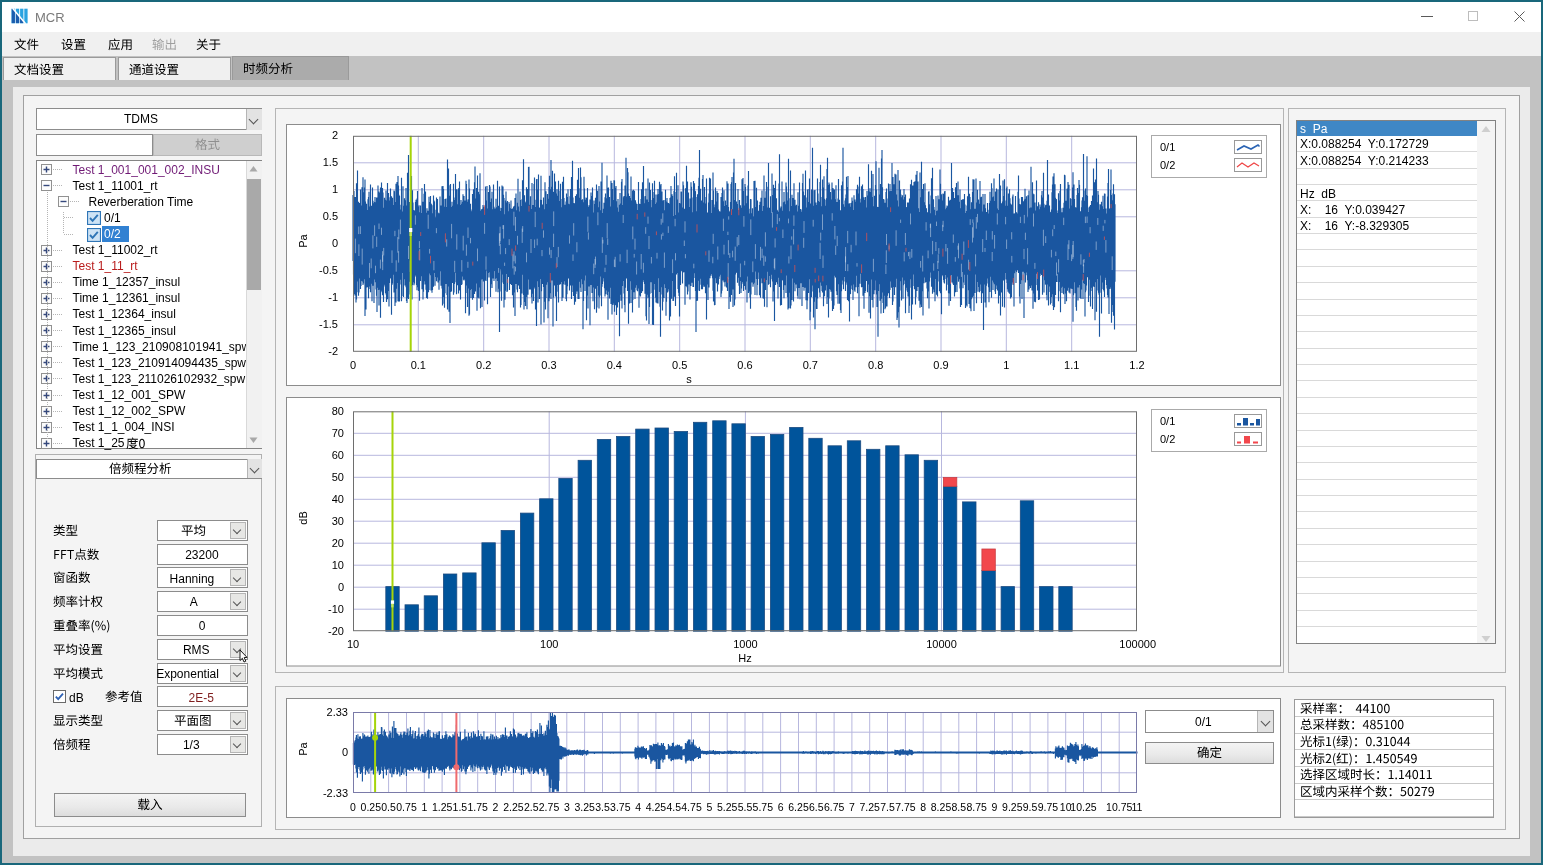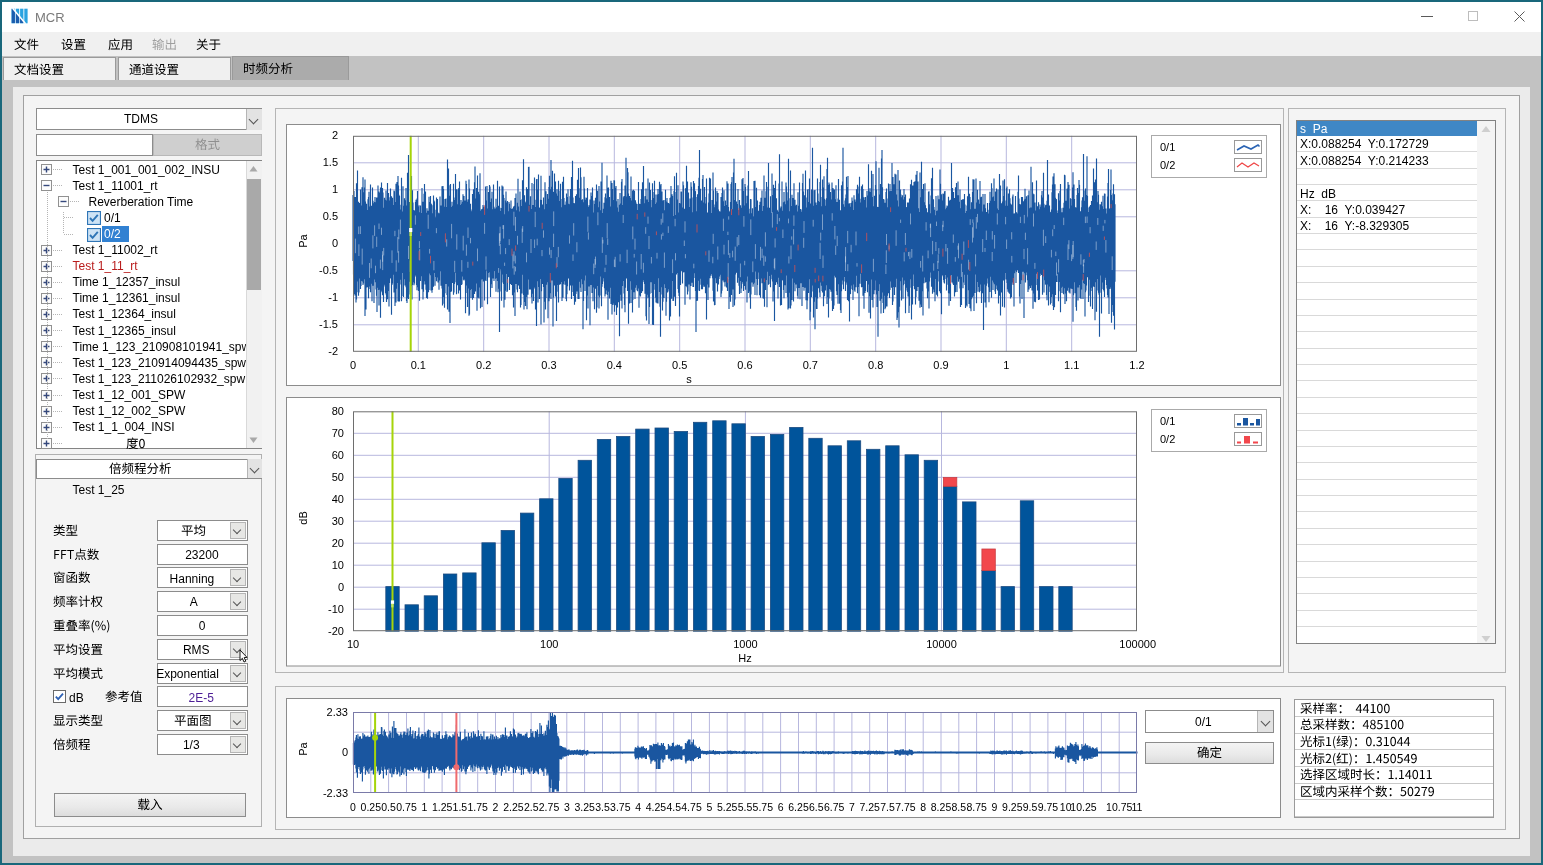--- a/index.html
+++ b/index.html
@@ -73,21 +73,21 @@
 <div style="position:absolute;left:153px;top:133.5px;width:109px;height:22px;background:#cfcfcf;border:1px solid #b8b8b8"></div>
 <svg style="position:absolute;left:194.5px;top:136.0px;overflow:visible" width="25" height="17" viewBox="0 -13.0 25 16.8">
       <path d="M7.2 -8.3H9.9C9.6 -7.6 9.0 -6.8 8.4 -6.2C7.8 -6.8 7.4 -7.5 7.0 -8.1ZM2.5 -10.5V-7.8H0.7V-6.9H2.4C2.0 -5.2 1.2 -3.2 0.4 -2.2C0.5 -2.0 0.8 -1.6 0.8 -1.4C1.5 -2.2 2.1 -3.6 2.5 -5.0V1.0H3.4V-5.3C3.8 -4.8 4.2 -4.1 4.4 -3.7L5.0 -4.5C4.8 -4.8 3.8 -6.0 3.4 -6.4V-6.9H4.8L4.5 -6.7C4.8 -6.5 5.1 -6.2 5.3 -6.1C5.7 -6.4 6.1 -6.9 6.5 -7.4C6.9 -6.8 7.3 -6.2 7.8 -5.6C6.8 -4.7 5.5 -4.0 4.3 -3.6C4.5 -3.5 4.7 -3.1 4.8 -2.9C5.1 -3.0 5.5 -3.1 5.8 -3.3V1.0H6.7V0.5H10.1V1.0H11.1V-3.4L11.6 -3.2C11.8 -3.4 12.0 -3.8 12.2 -3.9C11.0 -4.3 9.9 -4.9 9.1 -5.6C10.0 -6.5 10.7 -7.6 11.1 -8.9L10.5 -9.2L10.4 -9.2H7.7C7.9 -9.5 8.0 -9.9 8.2 -10.3L7.3 -10.5C6.8 -9.2 6.0 -8.0 5.0 -7.1V-7.8H3.4V-10.5ZM6.7 -0.4V-2.8H10.1V-0.4ZM6.4 -3.6C7.1 -4.0 7.8 -4.5 8.5 -5.0C9.1 -4.5 9.8 -4.0 10.6 -3.6Z M21.4 -9.9C22.0 -9.4 22.8 -8.8 23.2 -8.3L23.8 -8.9C23.4 -9.3 22.6 -10.0 22.0 -10.4ZM19.6 -10.5C19.6 -9.7 19.6 -8.9 19.6 -8.2H13.2V-7.2H19.7C20.0 -2.6 21.1 1.0 23.1 1.0C24.1 1.0 24.4 0.4 24.6 -1.8C24.3 -1.9 24.0 -2.1 23.8 -2.3C23.7 -0.7 23.5 0.1 23.2 0.1C22.0 0.1 21.0 -3.0 20.7 -7.2H24.3V-8.2H20.6C20.6 -8.9 20.6 -9.7 20.6 -10.5ZM13.2 -0.3 13.5 0.6C15.1 0.3 17.4 -0.2 19.6 -0.8L19.5 -1.6L16.8 -1.0V-4.5H19.1V-5.4H13.6V-4.5H15.9V-0.8Z" fill="#8f8f8f"></path>
     </svg>
 <div class="cb" style="left:36px;top:160px;width:226px;height:289px;border-color:#848484"></div>
 <svg style="position:absolute;left:41.0px;top:164.1px" width="11" height="11" viewBox="0 0 11 11">
       <rect x="0.5" y="0.5" width="10" height="10" fill="#fcfcfc" stroke="#919191"></rect>
       <path d="M2.5 5.5 H8.5 M5.5 2.5 V8.5" stroke="#35487c" stroke-width="1.4" fill="none"></path>
     </svg>
 <div style="position:absolute;left:53.0px;top:169.1px;width:9px;height:1px;background-image:linear-gradient(to right,#b5b5b5 1px,transparent 1px);background-size:2px 1px"></div>
-<div style="position:absolute;left:72.5px;top:162.55px;font:12px 'Liberation Sans',sans-serif;color:#000000;white-space:pre;">Test 1_001_001_002_INSU</div>
+<div style="position:absolute;left:72.5px;top:162.55px;font:12px 'Liberation Sans',sans-serif;color:#701a75;white-space:pre;">Test 1_001_001_002_INSU</div>
 <svg style="position:absolute;left:41.0px;top:180.2px" width="11" height="11" viewBox="0 0 11 11">
       <rect x="0.5" y="0.5" width="10" height="10" fill="#fcfcfc" stroke="#919191"></rect>
       <path d="M2.5 5.5 H8.5 " stroke="#35487c" stroke-width="1.4" fill="none"></path>
     </svg>
 <div style="position:absolute;left:53.0px;top:185.2px;width:9px;height:1px;background-image:linear-gradient(to right,#b5b5b5 1px,transparent 1px);background-size:2px 1px"></div>
 <div style="position:absolute;left:72.5px;top:178.65px;font:12px 'Liberation Sans',sans-serif;color:#000;white-space:pre;">Test 1_11001_rt</div>
 <svg style="position:absolute;left:57.5px;top:196.2px" width="11" height="11" viewBox="0 0 11 11">
       <rect x="0.5" y="0.5" width="10" height="10" fill="#fcfcfc" stroke="#919191"></rect>
       <path d="M2.5 5.5 H8.5 " stroke="#35487c" stroke-width="1.4" fill="none"></path>
     </svg>
@@ -174,21 +174,21 @@
       <rect x="0.5" y="0.5" width="10" height="10" fill="#fcfcfc" stroke="#919191"></rect>
       <path d="M2.5 5.5 H8.5 M5.5 2.5 V8.5" stroke="#35487c" stroke-width="1.4" fill="none"></path>
     </svg>
 <div style="position:absolute;left:53.0px;top:426.7px;width:9px;height:1px;background-image:linear-gradient(to right,#b5b5b5 1px,transparent 1px);background-size:2px 1px"></div>
 <div style="position:absolute;left:72.5px;top:420.15000000000003px;font:12px 'Liberation Sans',sans-serif;color:#000;white-space:pre;">Test 1_1_004_INSI</div>
 <svg style="position:absolute;left:41.0px;top:437.8px" width="11" height="11" viewBox="0 0 11 11">
       <rect x="0.5" y="0.5" width="10" height="10" fill="#fcfcfc" stroke="#919191"></rect>
       <path d="M2.5 5.5 H8.5 M5.5 2.5 V8.5" stroke="#35487c" stroke-width="1.4" fill="none"></path>
     </svg>
 <div style="position:absolute;left:53.0px;top:442.8px;width:9px;height:1px;background-image:linear-gradient(to right,#b5b5b5 1px,transparent 1px);background-size:2px 1px"></div>
-<div style="position:absolute;left:72.5px;top:436.25000000000006px;font:12px 'Liberation Sans',sans-serif;color:#000;white-space:pre;margin-top:47px;">Test 1_25</div>
+<div style="position:absolute;left:72.5px;top:436.25000000000006px;font:12px 'Liberation Sans',sans-serif;color:#000;white-space:pre;">Test 1_25</div>
 <svg style="position:absolute;left:125.5px;top:434.8px;overflow:visible" width="19" height="17" viewBox="0 -13.0 19 16.8">
       <path d="M4.8 -8.1V-7.0H2.8V-6.2H4.8V-4.1H9.7V-6.2H11.7V-7.0H9.7V-8.1H8.8V-7.0H5.7V-8.1ZM8.8 -6.2V-4.9H5.7V-6.2ZM9.5 -2.5C8.9 -1.9 8.1 -1.4 7.2 -1.0C6.4 -1.4 5.6 -1.9 5.1 -2.5ZM3.0 -3.3V-2.5H4.6L4.2 -2.4C4.7 -1.7 5.4 -1.1 6.2 -0.6C5.0 -0.2 3.7 0.0 2.4 0.1C2.5 0.3 2.7 0.7 2.8 0.9C4.3 0.8 5.9 0.4 7.2 -0.1C8.4 0.5 9.9 0.8 11.5 1.0C11.6 0.8 11.8 0.4 12.0 0.2C10.7 0.1 9.4 -0.2 8.2 -0.6C9.3 -1.2 10.3 -2.0 10.8 -3.0L10.2 -3.4L10.1 -3.3ZM5.9 -10.3C6.1 -10.0 6.3 -9.6 6.4 -9.3H1.6V-5.9C1.6 -4.0 1.5 -1.3 0.5 0.6C0.7 0.7 1.1 0.9 1.3 1.0C2.4 -1.0 2.5 -3.9 2.5 -5.9V-8.4H11.9V-9.3H7.5C7.3 -9.7 7.1 -10.2 6.9 -10.6Z M16.0 0.2C17.7 0.2 18.8 -1.4 18.8 -4.6C18.8 -7.8 17.7 -9.3 16.0 -9.3C14.2 -9.3 13.1 -7.8 13.1 -4.6C13.1 -1.4 14.2 0.2 16.0 0.2ZM16.0 -0.8C14.9 -0.8 14.2 -1.9 14.2 -4.6C14.2 -7.3 14.9 -8.4 16.0 -8.4C17.0 -8.4 17.7 -7.3 17.7 -4.6C17.7 -1.9 17.0 -0.8 16.0 -0.8Z" fill="#000"></path>
     </svg>
 <div style="position:absolute;left:46.5px;top:192px;width:1px;height:248px;background-image:linear-gradient(to bottom,#b5b5b5 1px,transparent 1px);background-size:1px 2px"></div>
 <div style="position:absolute;left:63px;top:212px;width:1px;height:22px;background-image:linear-gradient(to bottom,#b5b5b5 1px,transparent 1px);background-size:1px 2px"></div>
 <div style="position:absolute;left:64px;top:217px;width:9px;height:1px;background-image:linear-gradient(to right,#b5b5b5 1px,transparent 1px);background-size:2px 1px"></div>
 <div style="position:absolute;left:64px;top:233.5px;width:9px;height:1px;background-image:linear-gradient(to right,#b5b5b5 1px,transparent 1px);background-size:2px 1px"></div>
 <div style="position:absolute;left:245.5px;top:161px;width:16px;height:287px;background:#f1f1f1;border-left:1px solid #d9d9d9"></div>
 <svg style="position:absolute;left:249px;top:165px" width="9" height="8">
       <polygon points="4.5,1 8.5,6.5 0.5,6.5" fill="#a8a8a8"></polygon>
@@ -253,21 +253,21 @@
 <div style="position:absolute;left:0px;top:0px;font:12px 'Liberation Sans',sans-serif;color:#000;white-space:pre;left:156.2px;top:666.7px">Exponential</div>
 <svg style="position:absolute;left:53px;top:690.3px" width="13" height="13" viewBox="0 0 13 13">
       <rect x="0.5" y="0.5" width="12" height="12" fill="#fff" stroke="#6a6a6a"></rect>
       <path d="M2.8 6.6 L5.2 9.2 L10 3.6" stroke="#2f62b5" stroke-width="1.8" fill="none"></path>
     </svg>
 <div style="position:absolute;left:69px;top:690.8px;font:12px 'Liberation Sans',sans-serif;color:#000;white-space:pre;">dB</div>
 <svg style="position:absolute;left:105.0px;top:688.3px;overflow:visible" width="38" height="17" viewBox="0 -13.0 38 16.8">
       <path d="M6.9 -5.0C6.0 -4.4 4.4 -3.9 3.2 -3.6C3.4 -3.4 3.6 -3.1 3.8 -2.9C5.1 -3.2 6.6 -3.9 7.6 -4.6ZM7.9 -3.6C6.8 -2.7 4.8 -2.1 3.0 -1.8C3.2 -1.6 3.4 -1.2 3.5 -1.0C5.4 -1.4 7.5 -2.2 8.7 -3.2ZM9.5 -2.2C8.1 -0.9 5.3 -0.1 2.2 0.2C2.4 0.4 2.6 0.8 2.7 1.0C5.9 0.6 8.8 -0.2 10.4 -1.8ZM2.2 -7.4C2.5 -7.5 2.9 -7.5 5.1 -7.6C4.9 -7.2 4.7 -6.8 4.5 -6.5H0.7V-5.6H3.8C3.0 -4.6 1.8 -3.7 0.5 -3.2C0.7 -3.0 1.1 -2.6 1.2 -2.4C2.7 -3.2 4.0 -4.2 5.0 -5.6H7.6C8.5 -4.3 10.0 -3.1 11.4 -2.5C11.6 -2.7 11.9 -3.1 12.1 -3.3C10.8 -3.7 9.5 -4.6 8.6 -5.6H11.9V-6.5H5.5C5.8 -6.9 6.0 -7.3 6.1 -7.7L9.6 -7.9C9.9 -7.6 10.2 -7.3 10.4 -7.1L11.2 -7.6C10.5 -8.4 9.1 -9.4 8.0 -10.1L7.2 -9.6C7.7 -9.3 8.2 -9.0 8.7 -8.6L3.9 -8.4C4.7 -8.9 5.5 -9.5 6.2 -10.1L5.4 -10.6C4.5 -9.7 3.2 -8.9 2.9 -8.7C2.5 -8.5 2.2 -8.3 2.0 -8.3C2.1 -8.0 2.2 -7.6 2.2 -7.4Z M23.0 -9.9C22.1 -8.8 20.9 -7.7 19.7 -6.8H18.6V-8.2H21.4V-9.0H18.6V-10.5H17.7V-9.0H14.5V-8.2H17.7V-6.8H13.4V-6.0H18.5C16.8 -4.9 14.9 -3.9 13.0 -3.2C13.2 -3.0 13.3 -2.6 13.4 -2.4C14.6 -2.8 15.7 -3.4 16.8 -3.9C16.5 -3.2 16.1 -2.5 15.8 -1.9H21.4C21.2 -0.8 21.0 -0.2 20.7 -0.0C20.6 0.1 20.4 0.1 20.1 0.1C19.8 0.1 18.8 0.1 17.9 -0.0C18.0 0.2 18.1 0.6 18.2 0.9C19.1 0.9 20.0 0.9 20.4 0.9C20.9 0.9 21.2 0.8 21.5 0.6C21.9 0.2 22.1 -0.6 22.4 -2.3C22.4 -2.4 22.5 -2.7 22.5 -2.7H17.2L17.7 -4.0H23.1V-4.7H18.1C18.8 -5.1 19.4 -5.5 20.0 -6.0H24.2V-6.8H21.0C22.0 -7.6 22.9 -8.5 23.7 -9.5Z M32.5 -10.5C32.5 -10.1 32.4 -9.7 32.3 -9.2H29.1V-8.4H32.2C32.1 -8.0 32.0 -7.6 31.9 -7.2H29.8V-0.2H28.6V0.6H37.0V-0.2H35.9V-7.2H32.8C32.9 -7.6 33.0 -8.0 33.1 -8.4H36.6V-9.2H33.3L33.5 -10.4ZM30.6 -0.2V-1.2H35.0V-0.2ZM30.6 -4.7H35.0V-3.7H30.6ZM30.6 -5.4V-6.5H35.0V-5.4ZM30.6 -3.0H35.0V-1.9H30.6ZM28.3 -10.5C27.6 -8.6 26.6 -6.7 25.4 -5.5C25.6 -5.3 25.8 -4.8 25.9 -4.6C26.3 -5.0 26.6 -5.4 27.0 -5.9V1.0H27.9V-7.4C28.4 -8.3 28.8 -9.2 29.2 -10.2Z" fill="#000"></path>
     </svg>
 <div class="cb" style="left:156.5px;top:686.3px;width:91px;height:21px"></div>
-<div style="position:absolute;left:0px;top:0px;font:12px 'Liberation Sans',sans-serif;color:#4c1d95;white-space:pre;left:188.6px;top:690.5px">2E-5</div>
+<div style="position:absolute;left:0px;top:0px;font:12px 'Liberation Sans',sans-serif;color:#7f1d1d;white-space:pre;left:188.6px;top:690.5px">2E-5</div>
 <svg style="position:absolute;left:53.0px;top:712.1px;overflow:visible" width="50" height="17" viewBox="0 -13.0 50 16.8">
       <path d="M3.1 -7.1H9.5V-5.8H3.1ZM3.1 -9.1H9.5V-7.9H3.1ZM2.1 -9.9V-5.1H10.4V-9.9ZM10.2 -4.1C9.8 -3.3 9.1 -2.2 8.5 -1.6L9.2 -1.2C9.8 -1.9 10.5 -2.9 11.1 -3.8ZM1.6 -3.7C2.1 -2.9 2.7 -1.8 3.0 -1.2L3.7 -1.5C3.4 -2.2 2.8 -3.2 2.3 -4.0ZM7.1 -4.6V-0.5H5.3V-4.6H4.4V-0.5H0.5V0.4H12.0V-0.5H8.0V-4.6Z M15.4 -4.4C14.9 -3.0 14.0 -1.6 12.9 -0.7C13.2 -0.6 13.6 -0.3 13.8 -0.1C14.8 -1.1 15.8 -2.6 16.4 -4.1ZM21.1 -4.0C22.0 -2.8 22.9 -1.2 23.2 -0.1L24.2 -0.6C23.8 -1.6 22.8 -3.2 21.9 -4.4ZM14.4 -9.6V-8.7H23.2V-9.6ZM13.2 -6.5V-5.6H18.3V-0.2C18.3 -0.0 18.2 0.0 18.0 0.0C17.7 0.0 16.9 0.0 16.1 0.0C16.2 0.3 16.4 0.7 16.4 1.0C17.5 1.0 18.2 1.0 18.7 0.8C19.1 0.7 19.3 0.4 19.3 -0.2V-5.6H24.3V-6.5Z M34.3 -10.3C34.0 -9.8 33.5 -9.0 33.1 -8.5L33.8 -8.2C34.3 -8.7 34.8 -9.3 35.3 -10.0ZM27.3 -9.9C27.8 -9.3 28.4 -8.6 28.6 -8.1L29.4 -8.5C29.2 -9.0 28.6 -9.7 28.1 -10.2ZM30.8 -10.5V-8.1H25.9V-7.2H30.0C29.0 -6.2 27.3 -5.3 25.7 -4.9C25.9 -4.7 26.1 -4.4 26.3 -4.1C28.0 -4.6 29.6 -5.6 30.8 -6.8V-4.7H31.7V-6.6C33.3 -5.8 35.1 -4.8 36.1 -4.2L36.6 -4.9C35.6 -5.5 33.8 -6.5 32.3 -7.2H36.7V-8.1H31.7V-10.5ZM30.8 -4.5C30.7 -4.0 30.6 -3.5 30.5 -3.1H25.8V-2.2H30.2C29.6 -1.1 28.3 -0.3 25.6 0.1C25.8 0.4 26.0 0.8 26.1 1.0C29.2 0.5 30.6 -0.6 31.2 -2.1C32.2 -0.4 33.9 0.6 36.5 1.0C36.6 0.7 36.8 0.3 37.0 0.1C34.8 -0.1 33.1 -0.9 32.2 -2.2H36.7V-3.1H31.5C31.6 -3.5 31.7 -4.0 31.8 -4.5Z M45.4 -9.8V-5.6H46.3V-9.8ZM47.8 -10.4V-4.8C47.8 -4.7 47.7 -4.6 47.5 -4.6C47.3 -4.6 46.7 -4.6 46.0 -4.6C46.1 -4.4 46.3 -4.0 46.3 -3.8C47.2 -3.8 47.8 -3.8 48.2 -3.9C48.6 -4.1 48.7 -4.3 48.7 -4.8V-10.4ZM42.4 -9.2V-7.4H40.8V-7.5V-9.2ZM38.3 -7.4V-6.6H39.9C39.7 -5.8 39.3 -4.9 38.2 -4.2C38.4 -4.1 38.7 -3.8 38.9 -3.6C40.1 -4.4 40.6 -5.5 40.7 -6.6H42.4V-3.9H43.2V-6.6H44.7V-7.4H43.2V-9.2H44.4V-10.0H38.8V-9.2H39.9V-7.5V-7.4ZM43.3 -4.2V-2.8H39.4V-1.9H43.3V-0.3H38.1V0.6H49.4V-0.3H44.3V-1.9H48.1V-2.8H44.3V-4.2Z" fill="#000"></path>
     </svg>
 <div class="cb" style="left:156.5px;top:710.1px;width:91px;height:21px"></div>
 <div style="position:absolute;left:229.5px;top:712.1px;width:16px;height:17px;background:#e7e7e5;border:1px solid #b5b5b5"></div>
 <div class="chev" style="left:234px;top:717.6px;width:6px;height:6px"></div>
 <svg style="position:absolute;left:174.2px;top:712.1px;overflow:visible" width="38" height="17" viewBox="0 -13.0 38 16.8">
       <path d="M2.2 -7.9C2.7 -7.0 3.2 -5.7 3.3 -5.0L4.2 -5.3C4.0 -6.0 3.5 -7.2 3.0 -8.1ZM9.4 -8.2C9.1 -7.3 8.6 -6.0 8.1 -5.2L8.9 -5.0C9.4 -5.7 10.0 -6.9 10.4 -7.9ZM0.7 -4.4V-3.4H5.7V1.0H6.7V-3.4H11.9V-4.4H6.7V-8.7H11.2V-9.7H1.3V-8.7H5.7V-4.4Z M17.4 -4.2H20.0V-2.8H17.4ZM17.4 -4.9V-6.3H20.0V-4.9ZM17.4 -2.0H20.0V-0.5H17.4ZM13.2 -9.7V-8.8H18.1C18.0 -8.3 17.8 -7.7 17.7 -7.2H13.8V1.0H14.7V0.3H22.8V1.0H23.7V-7.2H18.7L19.1 -8.8H24.3V-9.7ZM14.7 -0.5V-6.3H16.5V-0.5ZM22.8 -0.5H20.9V-6.3H22.8Z M29.7 -3.5C30.7 -3.3 32.0 -2.8 32.7 -2.5L33.0 -3.1C32.4 -3.5 31.1 -3.9 30.1 -4.1ZM28.4 -1.9C30.2 -1.7 32.3 -1.2 33.5 -0.8L33.9 -1.5C32.7 -1.9 30.6 -2.4 28.9 -2.5ZM26.1 -10.0V1.0H26.9V0.5H35.5V1.0H36.5V-10.0ZM26.9 -0.4V-9.1H35.5V-0.4ZM30.2 -8.8C29.6 -7.8 28.5 -6.9 27.4 -6.2C27.6 -6.1 27.9 -5.8 28.1 -5.7C28.4 -5.9 28.8 -6.2 29.2 -6.5C29.6 -6.1 30.1 -5.8 30.6 -5.4C29.5 -4.9 28.3 -4.5 27.2 -4.3C27.3 -4.2 27.5 -3.8 27.6 -3.6C28.9 -3.9 30.2 -4.3 31.4 -5.0C32.4 -4.4 33.6 -4.0 34.8 -3.7C34.9 -3.9 35.1 -4.2 35.3 -4.4C34.2 -4.6 33.1 -5.0 32.1 -5.4C33.0 -6.0 33.8 -6.7 34.4 -7.6L33.8 -7.9L33.7 -7.9H30.4C30.6 -8.1 30.8 -8.3 31.0 -8.6ZM29.7 -7.0 29.8 -7.1H33.0C32.6 -6.6 32.0 -6.2 31.3 -5.8C30.7 -6.2 30.1 -6.6 29.7 -7.0Z" fill="#000"></path>
     </svg>
 <svg style="position:absolute;left:53.0px;top:735.9px;overflow:visible" width="38" height="17" viewBox="0 -13.0 38 16.8">

